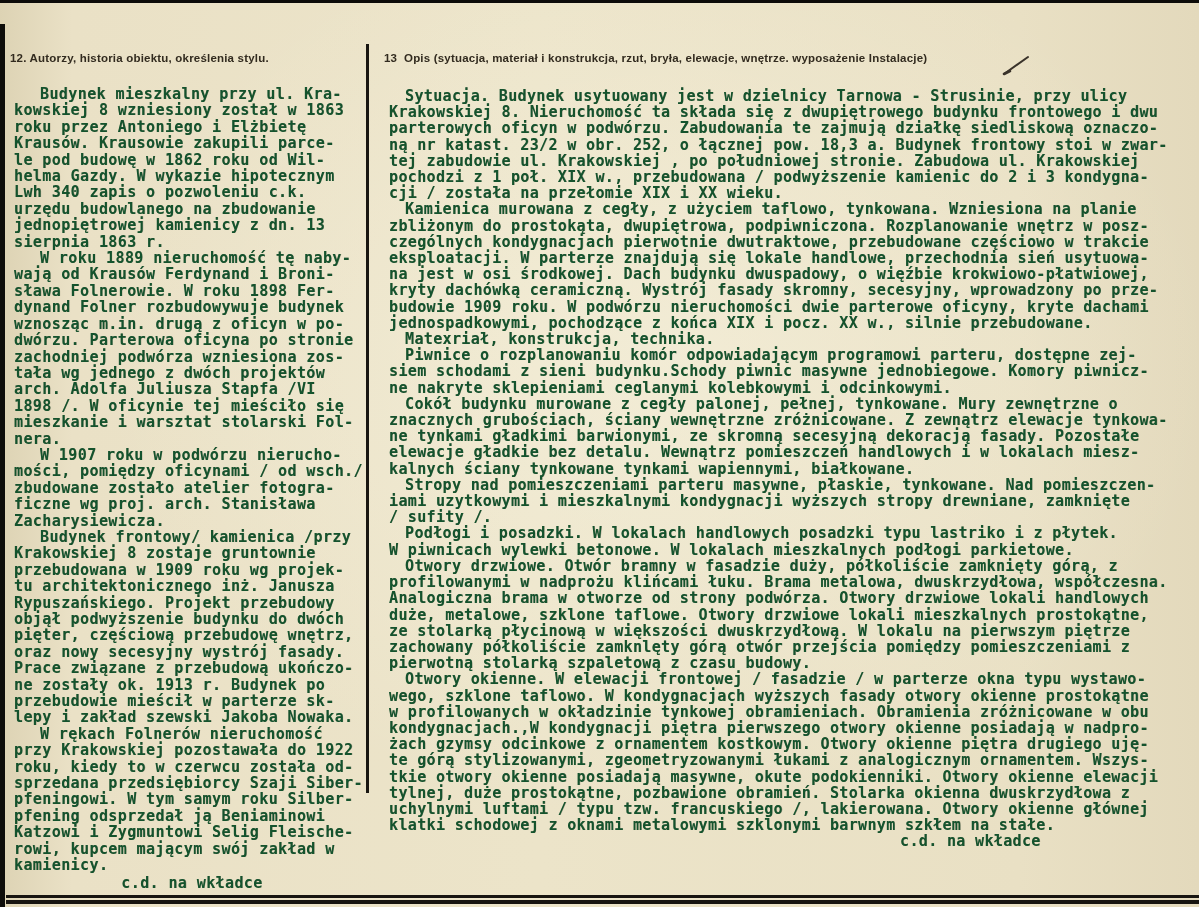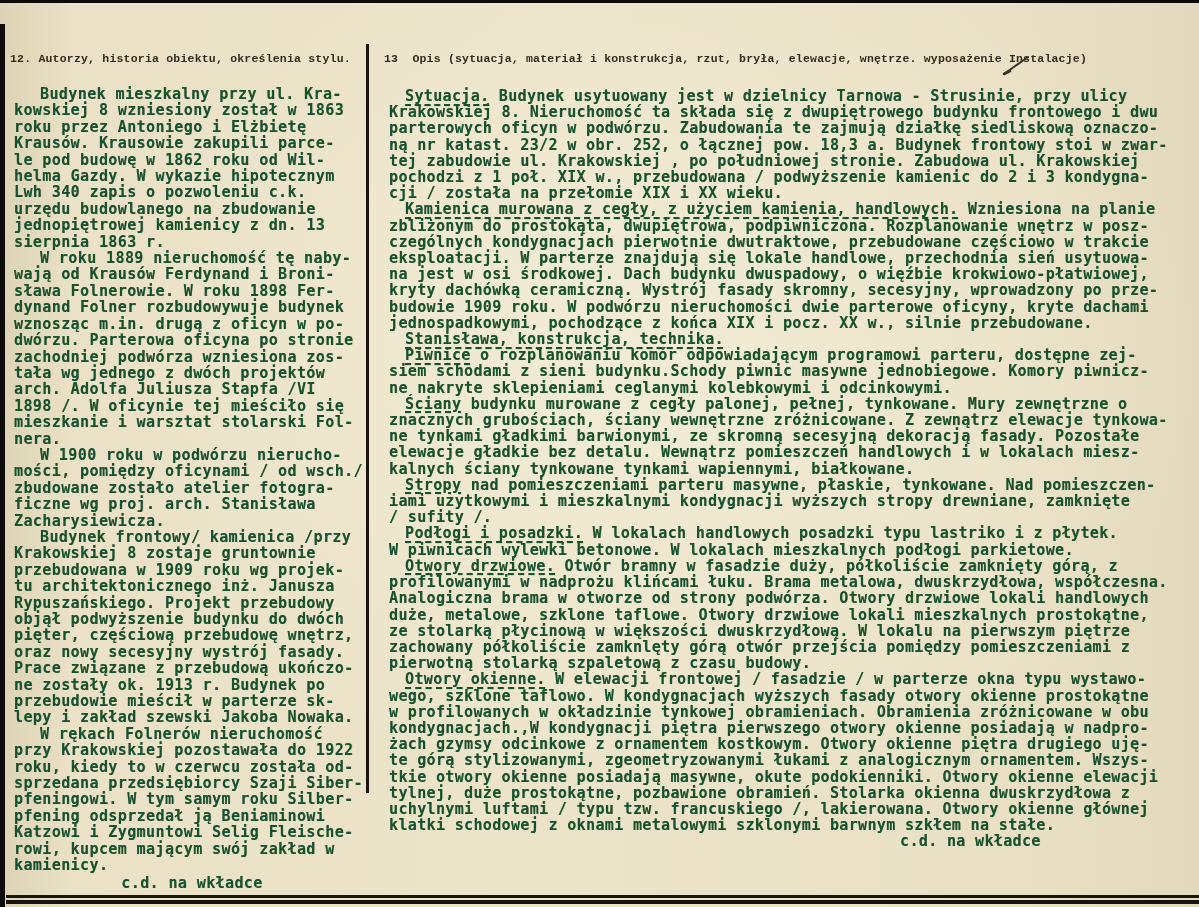--- a/index.html
+++ b/index.html
@@ -14,36 +14,36 @@
   
   .edge-top{position:absolute;left:0;top:0;width:1199px;height:3px;background:#0c0b09;}
   .edge-left{position:absolute;left:0;top:24px;width:5px;height:883px;background:#0e0d0a;}
   .bottom-rule{position:absolute;left:6px;top:895px;width:1193px;height:9px;
     background:linear-gradient(#171410 0 3px, rgba(0,0,0,0) 3px 5px, #171410 5px 9px);}
   .col-divider{position:absolute;left:366px;top:44px;width:3px;height:749px;background:#191611;}
   .slash-mark{position:absolute;left:1000px;top:52px;width:34px;height:26px;}
   
   .form-caption{
     position:absolute;top:52px;
-    font-family:Liberation Mono, monospace;
+    font-family:Liberation Sans, sans-serif;
     font-size:11.5px;font-weight:700;letter-spacing:0.2px;color:#322b1f;
     white-space:pre;
   }
   #caption-left{left:10px;}
   #caption-right{left:384px;}
   
   .typed{color:#14532d;font-weight:700;text-shadow:0.3px 0.3px 0 rgba(34,29,21,0.35);}
   .left-col{position:absolute;left:14px;top:86px;width:356px;
     font-size:15px;line-height:16.4px;letter-spacing:0.4px;}
   .right-col{position:absolute;left:389px;top:88px;width:808px;
     font-size:15px;line-height:16.2px;letter-spacing:0.35px;}
   .para{white-space:pre;text-indent:26px;}
   .section{white-space:pre;text-indent:16px;}
   .section-heading{
-    text-decoration:underline;text-decoration-style:dashed;
+    text-decoration-style:dashed;
     text-decoration-thickness:1.5px;text-underline-offset:3px;
   }
   .continuation-left{white-space:pre;text-align:center;margin-top:1px;}
   .continuation-right{white-space:pre;padding-left:511px;}
 </style>
 </head>
 <body>
 
 <div class="edge-top"></div>
 <div class="edge-left"></div>
@@ -74,21 +74,21 @@
 sława Folnerowie. W roku 1898 Fer-
 dynand Folner rozbudowywuje budynek
 wznosząc m.in. drugą z oficyn w po-
 dwórzu. Parterowa oficyna po stronie
 zachodniej podwórza wzniesiona zos-
 tała wg jednego z dwóch projektów
 arch. Adolfa Juliusza Stapfa /VI
 1898 /. W oficynie tej mieściło się
 mieszkanie i warsztat stolarski Fol-
 nera.</div>
-  <div class="para">W 1900 roku w podwórzu nierucho-
+  <div class="para">W 1907 roku w podwórzu nierucho-
 mości, pomiędzy oficynami / od wsch./
 zbudowane zostało atelier fotogra-
 ficzne wg proj. arch. Stanisława
 Zacharysiewicza.</div>
   <div class="para">Budynek frontowy/ kamienica /przy
 Krakowskiej 8 zostaje gruntownie
 przebudowana w 1909 roku wg projek-
 tu architektonicznego inż. Janusza
 Rypuszańskiego. Projekt przebudowy
 objął podwyższenie budynku do dwóch
@@ -111,33 +111,33 @@
 </div>
 
 <div class="right-col typed">
   <div class="section"><span class="section-heading">Sytuacja.</span><span> Budynek usytuowany jest w dzielnicy Tarnowa - Strusinie, przy ulicy
 Krakowskiej 8. Nieruchomość ta składa się z dwupiętrowego budynku frontowego i dwu
 parterowych oficyn w podwórzu. Zabudowania te zajmują działkę siedliskową oznaczo-
 ną nr katast. 23/2 w obr. 252, o łącznej pow. 18,3 a. Budynek frontowy stoi w zwar-
 tej zabudowie ul. Krakowskiej , po południowej stronie. Zabudowa ul. Krakowskiej
 pochodzi z 1 poł. XIX w., przebudowana / podwyższenie kamienic do 2 i 3 kondygna-
 cji / została na przełomie XIX i XX wieku.</span></div>
-  <div class="section"><span class="section-heading">Kamienica murowana z cegły, z użyciem kamienia, handlowych.</span><span> Wzniesiona na planie
+  <div class="section"><span class="section-heading">Kamienica murowana z cegły, z użyciem taflowo, tynkowana.</span><span> Wzniesiona na planie
 zbliżonym do prostokąta, dwupiętrowa, podpiwniczona. Rozplanowanie wnętrz w posz-
 czególnych kondygnacjach pierwotnie dwutraktowe, przebudowane częściowo w trakcie
 eksploatacji. W parterze znajdują się lokale handlowe, przechodnia sień usytuowa-
 na jest w osi środkowej. Dach budynku dwuspadowy, o więźbie krokwiowo-płatwiowej,
 kryty dachówką ceramiczną. Wystrój fasady skromny, secesyjny, wprowadzony po prze-
 budowie 1909 roku. W podwórzu nieruchomości dwie parterowe oficyny, kryte dachami
 jednospadkowymi, pochodzące z końca XIX i pocz. XX w., silnie przebudowane.</span></div>
-  <div class="section"><span class="section-heading">Stanisława, konstrukcja, technika.</span><span></span></div>
+  <div class="section"><span class="section-heading">Matexriał, konstrukcja, technika.</span><span></span></div>
   <div class="section"><span class="section-heading">Piwnice</span><span> o rozplanowaniu komór odpowiadającym programowi parteru, dostępne zej-
 siem schodami z sieni budynku.Schody piwnic masywne jednobiegowe. Komory piwnicz-
 ne nakryte sklepieniami ceglanymi kolebkowymi i odcinkowymi.</span></div>
-  <div class="section"><span class="section-heading">Ściany</span><span> budynku murowane z cegły palonej, pełnej, tynkowane. Mury zewnętrzne o
+  <div class="section"><span class="section-heading">Cokół</span><span> budynku murowane z cegły palonej, pełnej, tynkowane. Mury zewnętrzne o
 znacznych grubościach, ściany wewnętrzne zróżnicowane. Z zewnątrz elewacje tynkowa-
 ne tynkami gładkimi barwionymi, ze skromną secesyjną dekoracją fasady. Pozostałe
 elewacje gładkie bez detalu. Wewnątrz pomieszczeń handlowych i w lokalach miesz-
 kalnych ściany tynkowane tynkami wapiennymi, białkowane.</span></div>
   <div class="section"><span class="section-heading">Stropy</span><span> nad pomieszczeniami parteru masywne, płaskie, tynkowane. Nad pomieszczen-
 iami uzytkowymi i mieszkalnymi kondygnacji wyższych stropy drewniane, zamknięte
 / sufity /.</span></div>
   <div class="section"><span class="section-heading">Podłogi i posadzki.</span><span> W lokalach handlowych posadzki typu lastriko i z płytek.
 W piwnicach wylewki betonowe. W lokalach mieszkalnych podłogi parkietowe.</span></div>
   <div class="section"><span class="section-heading">Otwory drzwiowe.</span><span> Otwór bramny w fasadzie duży, półkoliście zamknięty górą, z

